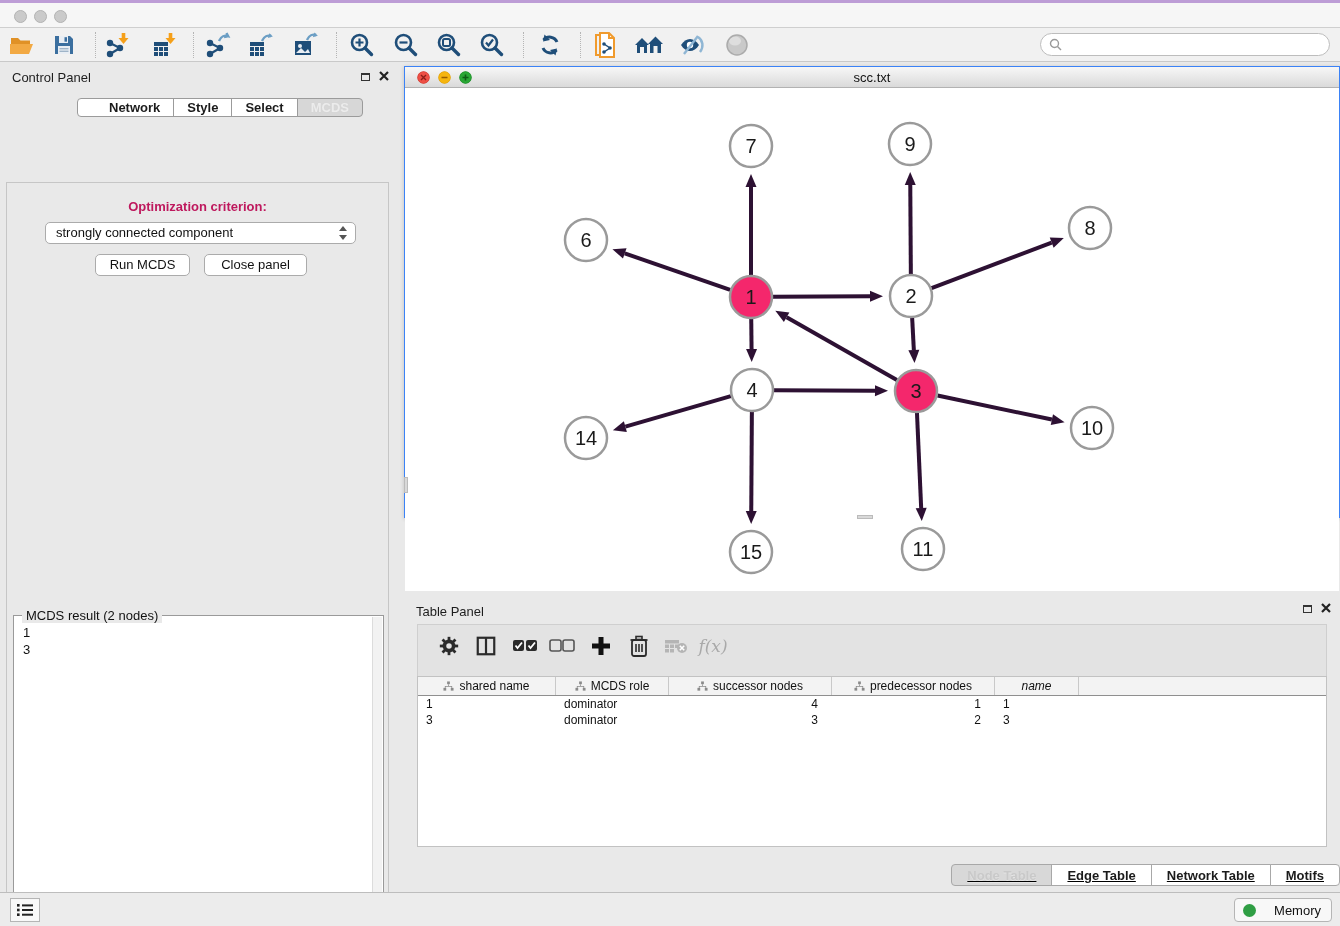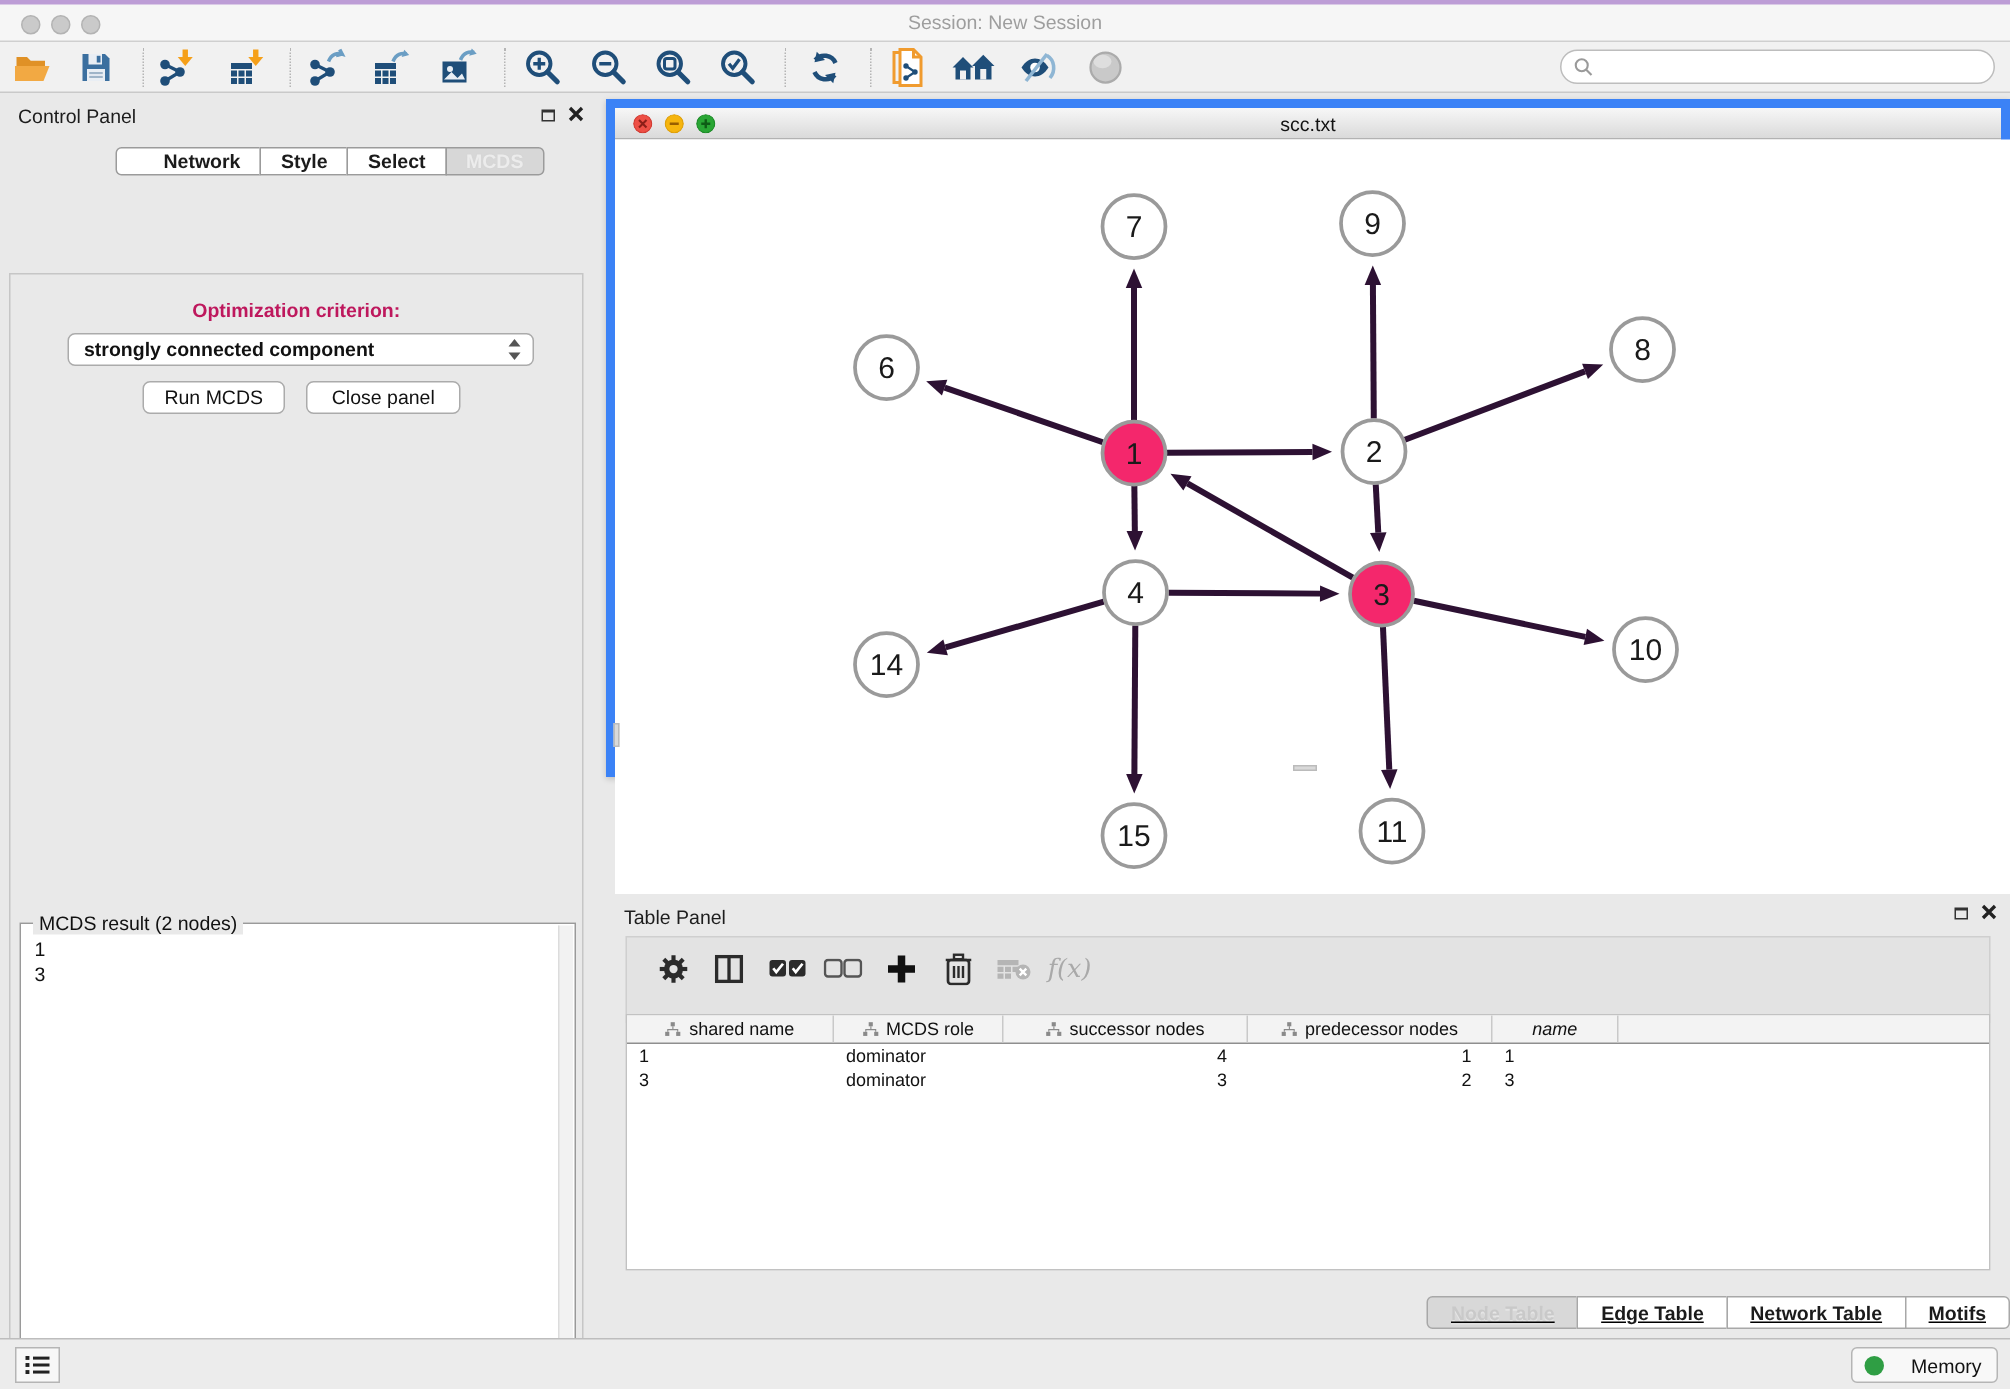--- a/index.html
+++ b/index.html
@@ -24,32 +24,32 @@
   .panel-header { position:absolute; top:8px; left:12px; font-size:13px; color:#1d1d1d; }
   .float-icon { position:absolute; top:11px; width:9px; height:8px; border:1px solid #333; border-top:2px solid #333; }
   .close-icon { position:absolute; top:8px; width:12px; height:12px; }
   .seg-tabs { position:absolute; display:flex; }
   .seg-tab { height:19px; line-height:18px; padding:0 13px; background:#fff; border:1px solid #9b9b9b; margin-left:-1px; font-size:13px; font-weight:bold; color:#1b1b1b; text-align:center; }
   .seg-tab:first-child { border-radius:4px 0 0 4px; margin-left:0;padding-left:31px; }
   .seg-tab:last-child { border-radius:0 4px 4px 0; }
   .seg-tab.active { background:#d7d7d7; color:#ececec; text-shadow:0 0 1px #cfcfcf; }
   .cp-inner { position:absolute; top:120px; left:6px; width:383px; height:758px; border:1px solid #c6c6c6; background:#e9e9e9; }
   .opt-label { position:absolute; top:16px; left:0; width:100%; text-align:center; font-size:13px; font-weight:bold; color:#be185d; }
-  .dropdown { position:absolute; top:39px; left:38px; width:311px; height:22px; background:#fff; border:1px solid #ababab; border-radius:5px; font-size:13px; line-height:20px; padding-left:10px; color:#111;font-weight:bold; }
+  .dropdown { position:absolute; top:39px; left:38px; width:311px; height:22px; background:#fff; border:1px solid #ababab; border-radius:5px; font-size:13px; line-height:20px; padding-left:10px; color:#111; }
   .stepper { position:absolute; right:7px; top:3px; width:9px; height:14px; }
   .stepper .up { position:absolute; top:0; left:0; width:0; height:0; border-left:4.5px solid transparent; border-right:4.5px solid transparent; border-bottom:5px solid #555; }
   .stepper .down { position:absolute; bottom:0; left:0; width:0; height:0; border-left:4.5px solid transparent; border-right:4.5px solid transparent; border-top:5px solid #555; }
   .cp-btn { position:absolute; top:71px; height:22px; background:#fff; border:1px solid #ababab; border-radius:5px; font-size:13px; color:#111; text-align:center; line-height:20px; font-family:"Liberation Sans",sans-serif; }
   .result-box { position:absolute; top:432px; left:6px; width:371px; height:381px; border:1px solid #9a9a9a; background:#fff; }
   .result-legend { position:absolute; top:-8px; left:8px; background:#e9e9e9; padding:0 4px; font-size:13px; color:#111; }
   .result-values { position:absolute; top:8px; left:9px; font-size:13px; color:#111; line-height:17px; }
   .result-scrollbar { position:absolute; top:1px; right:1px; width:10px; height:378px; background:#f2f2f2; border-left:1px solid #dcdcdc; }
 
   
-  .network-window { position:absolute; top:66px; left:404px; width:936px; height:452px; border:6px solid #3b82f6; background:#fff; box-shadow:0 1px 4px rgba(0,0,0,0.18); }
+  .network-window { position:absolute; top:66px; left:404px; width:936px; height:452px; border:1px solid #3b82f6; background:#fff; box-shadow:0 1px 4px rgba(0,0,0,0.18); }
   .nw-titlebar { position:absolute; top:0; left:0; width:100%; height:21px; background:linear-gradient(#f7f7f7,#dadada); border-bottom:1px solid #b2b2b2; }
   .nw-dot { position:absolute; top:4px; width:13px; height:13px; border-radius:50%; }
   .nw-title { position:absolute; top:3px; left:0; width:100%; text-align:center; font-size:13px; color:#111; }
   .nw-canvas { position:absolute; top:21px; left:0; width:934px; height:503px; background:#fff; }
   .grip-v { position:absolute; left:-1px; top:410px; width:4px; height:16px; background:#d9d9d9; border:1px solid #bbb; }
   .grip-h { position:absolute; left:452px; bottom:-2px; width:16px; height:4px; background:#d9d9d9; border:1px solid #bbb; }
 
   
   .table-panel { position:absolute; top:596px; left:404px; width:936px; height:296px; background:#e9e9e9; }
   .tp-toolbar { position:absolute; top:28px; left:13px; width:910px; height:58px; background:#e3e3e3; border:1px solid #cfcfcf; }
@@ -73,21 +73,20 @@
   .mem-dot { width:13px; height:13px; border-radius:50%; }
 </style>
 </head>
 <body>
 
 <div class="titlebar">
   <div class="purple-strip"></div>
   <div class="tl-dot" style="left:14px;"></div>
   <div class="tl-dot" style="left:34px;"></div>
   <div class="tl-dot" style="left:54px;"></div>
-  <div class="main-title">Session: New Session</div>
 </div>
 
 <div class="toolbar">
   <div class="tbtn" style="left:7px;">
     <svg width="26" height="24" viewBox="0 0 26 24">
       <path d="M2 5 h7 l2.5 2.5 H21 v4 H2 z" fill="#e09126"></path>
       <path d="M1 11 h23 l-4 10 H1 z" fill="#f2a943"></path>
     </svg>
   </div>
   <div class="tbtn" style="left:49px;">

